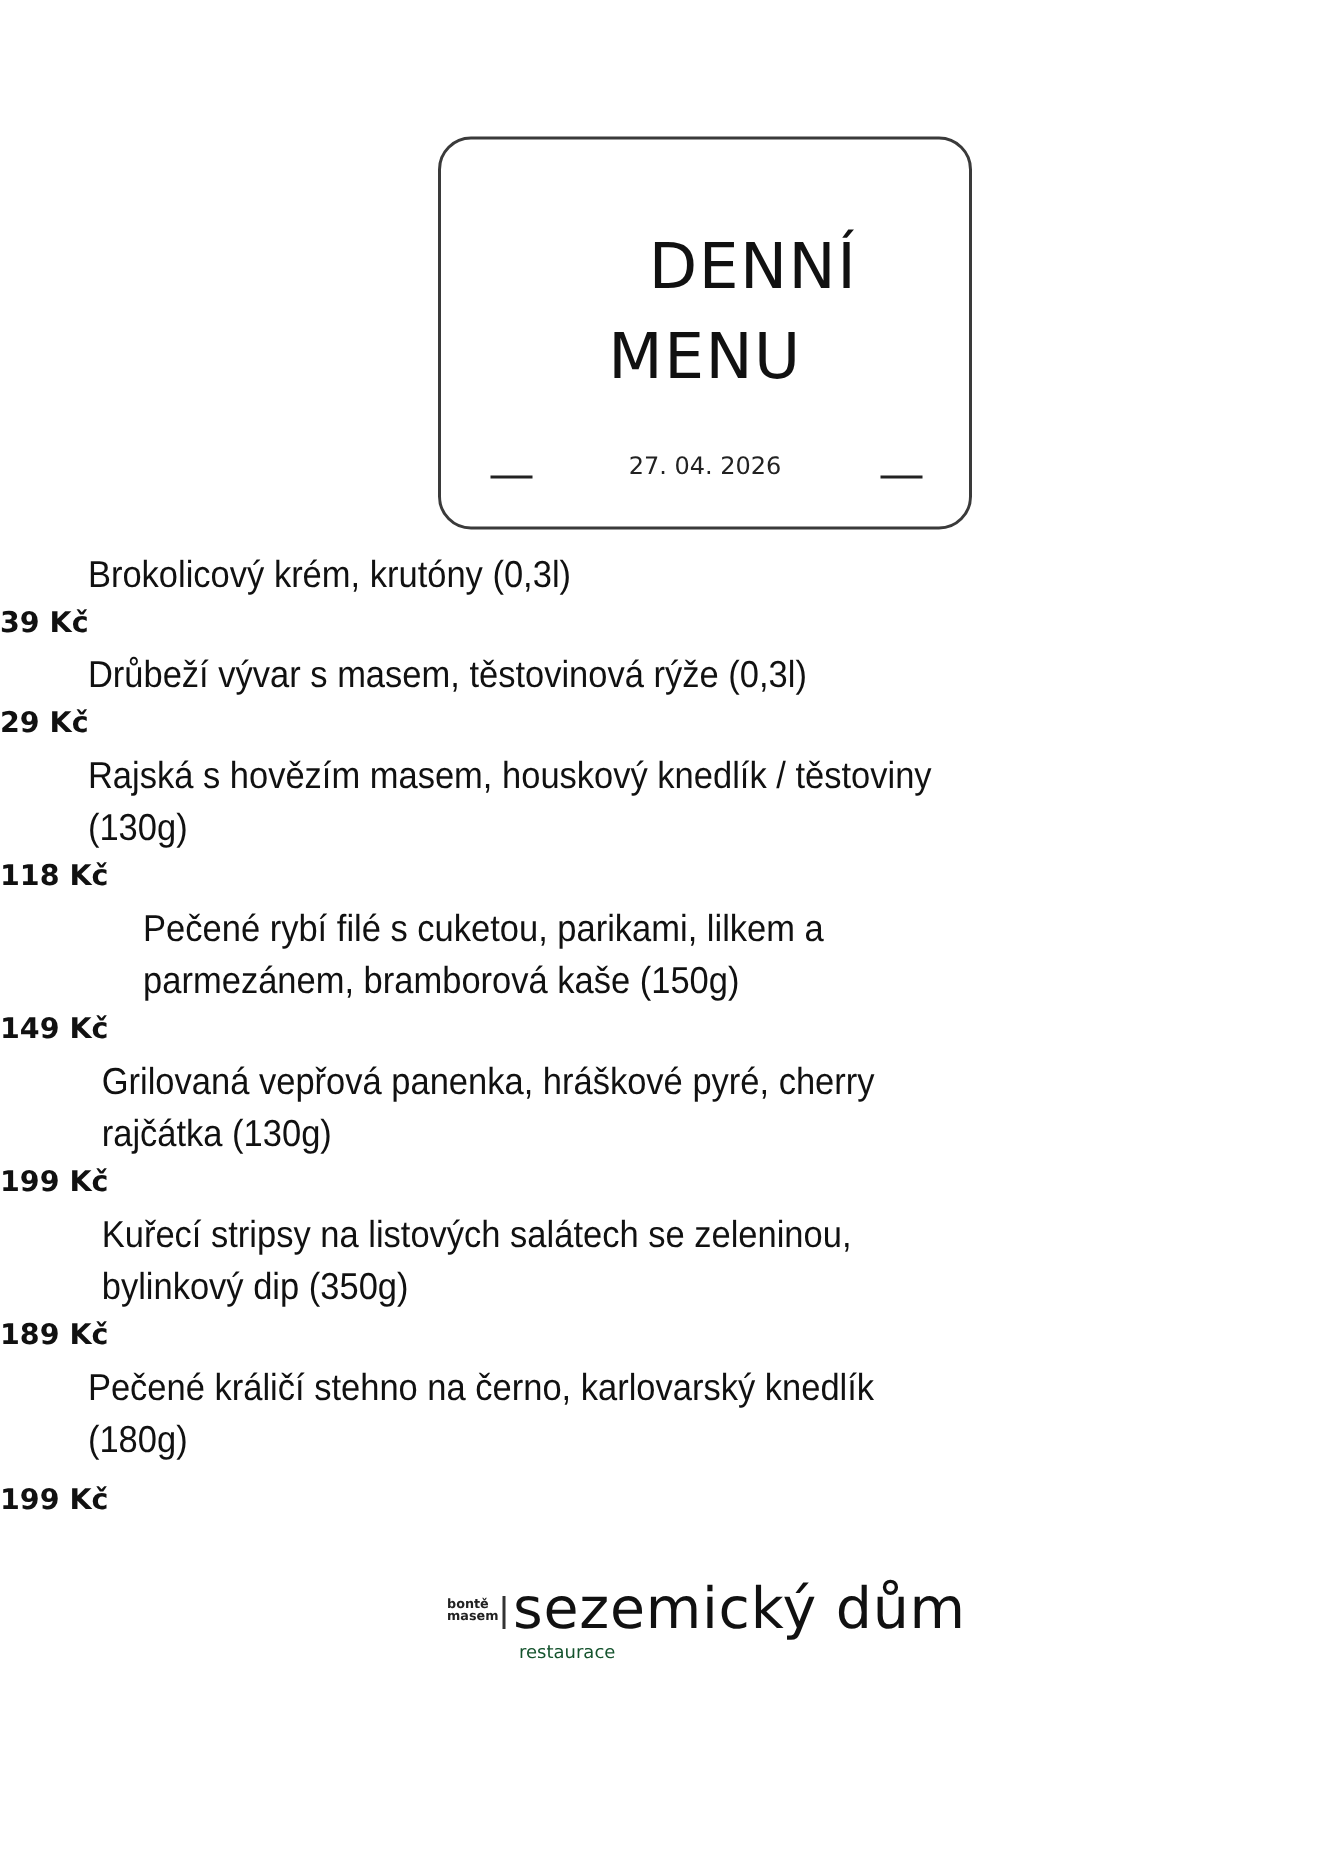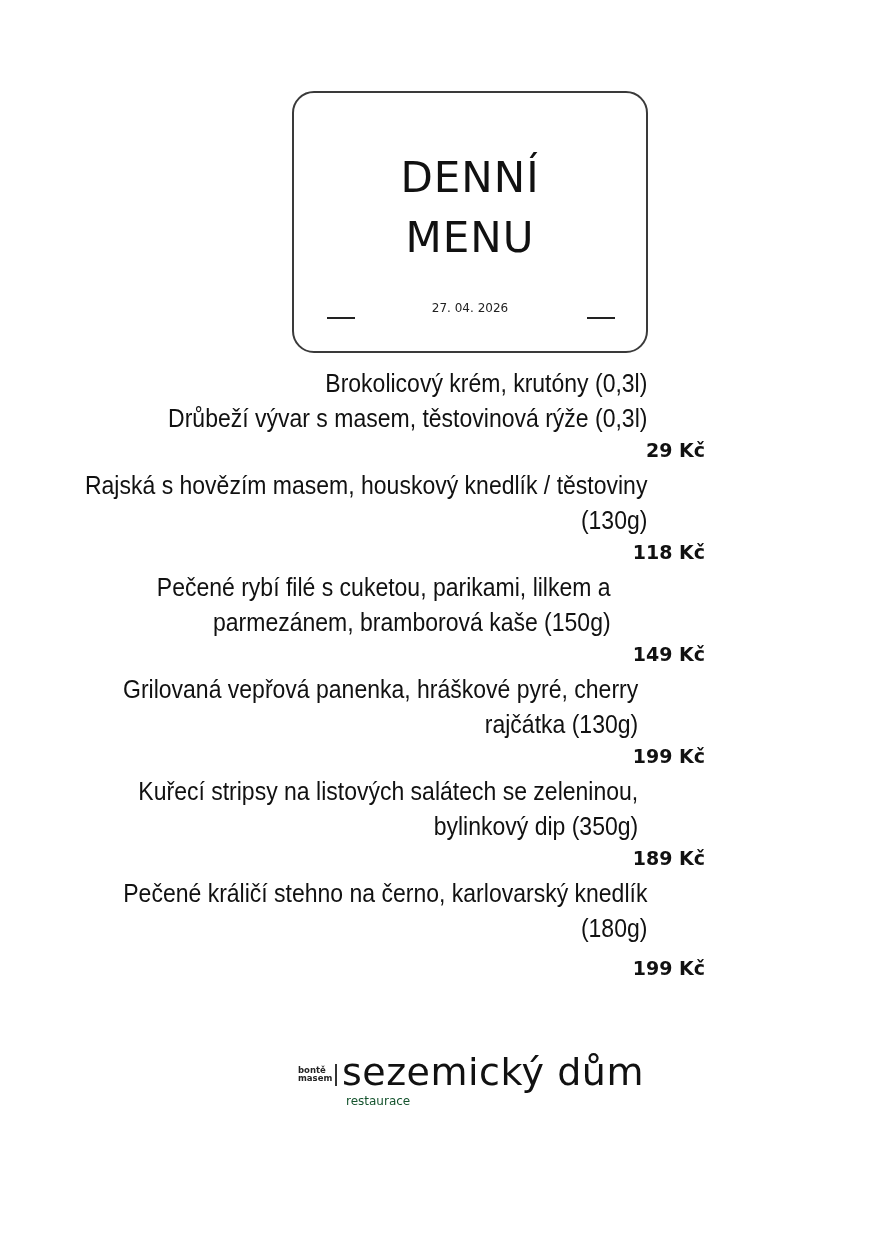--- a/index.html
+++ b/index.html
@@ -5,28 +5,28 @@
     html, body { margin: 0; padding: 0; background: #ffffff; }
     body { width: 882px; height: 1247px; position: relative; overflow: hidden; font-family: "DejaVu Sans", sans-serif; color: #111; }
     .header-box {
       position: absolute; left: 292px; top: 91px; width: 356px; height: 262px;
       border: 2px solid #3a3a3a; border-radius: 22px; box-sizing: border-box;
     }
     .title-line {
       position: absolute; left: 0; width: 100%; text-align: center;
       font-family: "DejaVu Sans", sans-serif; font-size: 42px; letter-spacing: 1px; color: #111; font-weight: normal;
     }
-    .title-1 { top: 60px; }
+    .title-1 { top: 60px; padding-left: 32px; }
     .title-2 { top: 120px; }
-    .date { position: absolute; left: 0; width: 100%; top: 208px; text-align: center; font-size: 12px; color: #222; }
+    .date { position: absolute; left: 0; width: 100%; top: 208px; text-align: center; font-size: 16px; color: #222; }
     .dash { position: absolute; top: 224px; width: 28px; height: 2px; background: #222; }
     .dash-left { left: 33px; }
     .dash-right { right: 31px; }
 
-    .menu { position: absolute; left: 0; top: 366px; width: 705px; text-align: right; }
+    .menu { position: absolute; left: 0; top: 366px; width: 705px; text-align: left; }
     .item { margin: 0 auto; }
     .item-name {
       font-family: "Liberation Sans", sans-serif; font-size: 25px; line-height: 35px; color: #111;
       width: 640px; margin: 0 auto; transform: scaleX(0.92);
     }
     .item-price { font-family: "DejaVu Sans", sans-serif; font-weight: bold; font-size: 19px; line-height: 28px; color: #111; margin-bottom: 4px; }
     .gap-extra { margin-top: 8px; }
 
     .logo { position: absolute; left: 298px; top: 1058px; width: 360px; height: 50px; text-decoration: underline; }
     .logo-small { position: absolute; left: 0; top: 8px; font-size: 8.5px; line-height: 8px; font-family: "DejaVu Sans", sans-serif; font-weight: bold; color: #222; }
@@ -41,20 +41,21 @@
   <div class="title-line title-1">DENNÍ</div>
   <div class="title-line title-2">MENU</div>
   <div class="dash dash-left"></div>
   <div class="date">27. 04. 2026</div>
   <div class="dash dash-right"></div>
 </div>
 
 <div class="menu">
   <div class="item">
     <div class="item-name">Brokolicový krém, krutóny (0,3l)</div>
+    <div class="item-price">39 Kč</div>
   </div>
   <div class="item">
     <div class="item-name">Drůbeží vývar s masem, těstovinová rýže (0,3l)</div>
     <div class="item-price">29 Kč</div>
   </div>
   <div class="item">
     <div class="item-name">Rajská s hovězím masem, houskový knedlík / těstoviny (130g)</div>
     <div class="item-price">118 Kč</div>
   </div>
   <div class="item">

